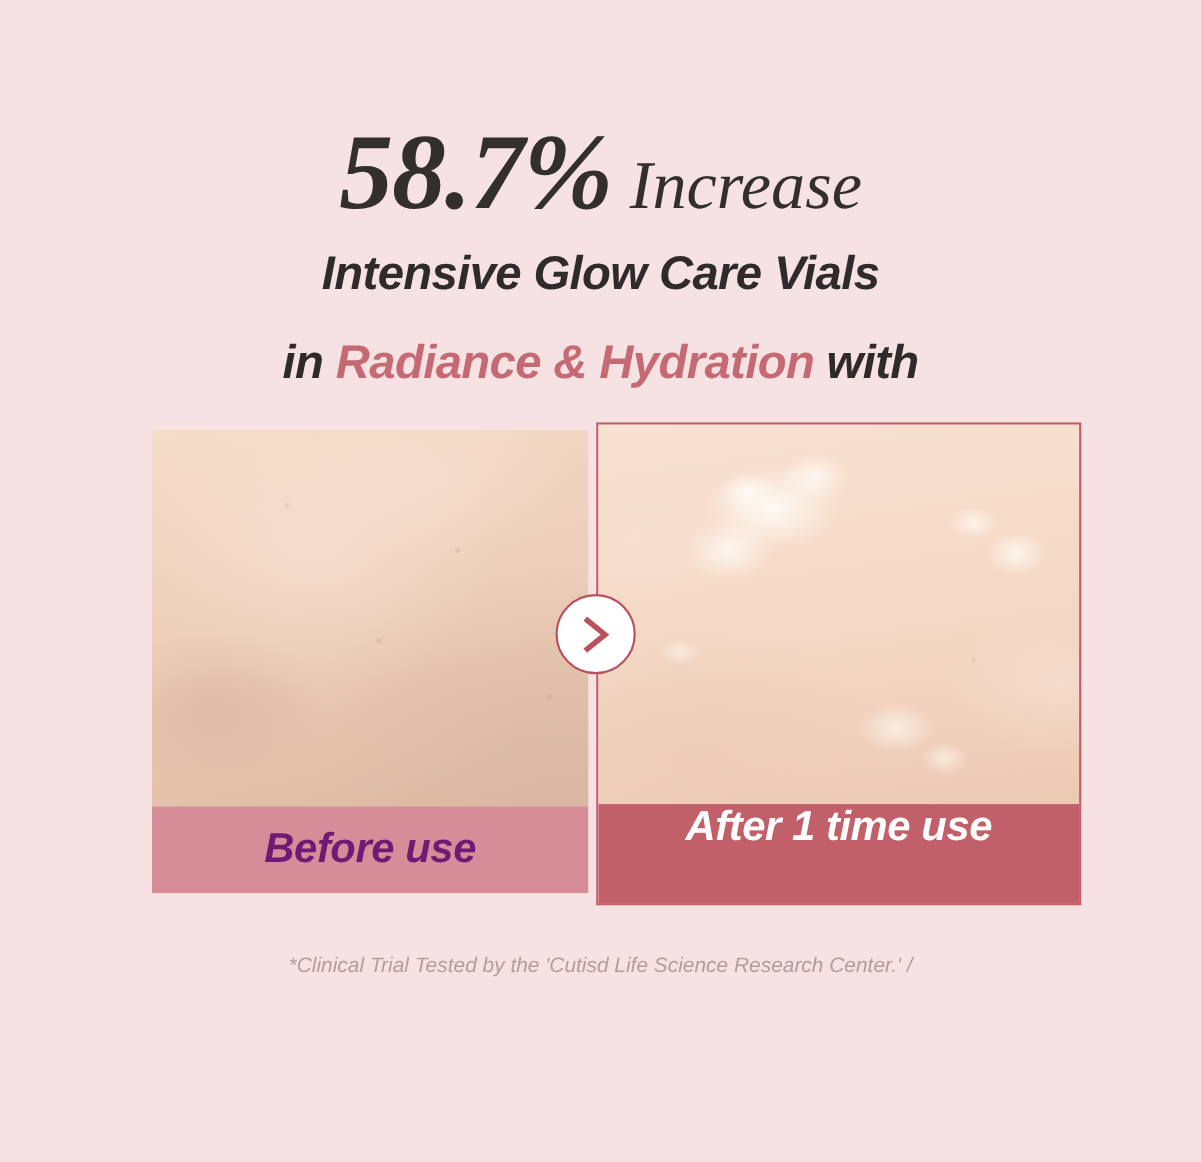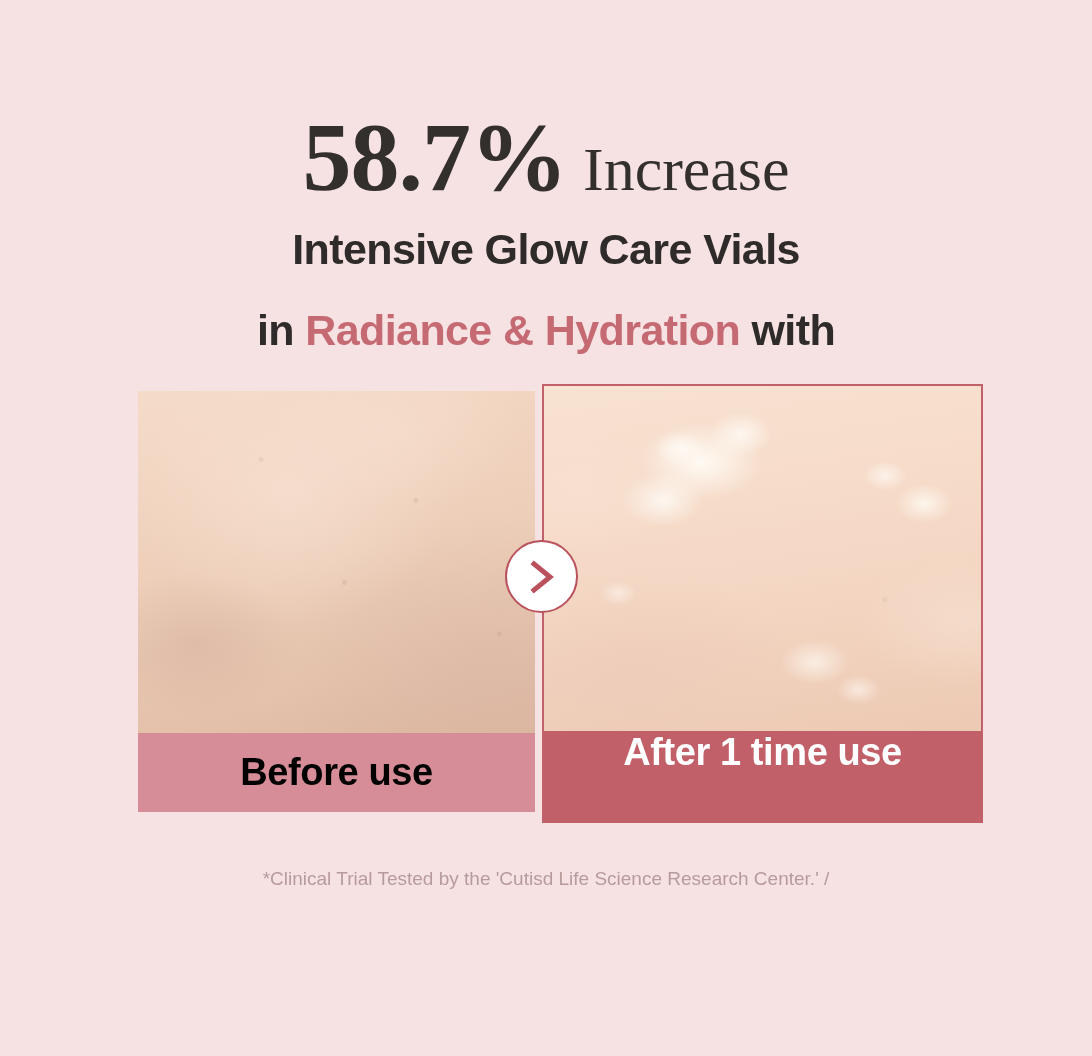--- a/index.html
+++ b/index.html
@@ -14,20 +14,21 @@
     background:#f7e2e3;
     font-family:"Liberation Sans", sans-serif;
     -webkit-font-smoothing:antialiased;
   }
 
   .promo {
     position:relative;
     width:1092px;
     height:1056px;
     background:#f7e2e3;
+    font-style:italic;
   }
 
   
   .headline-wrap {
     position:absolute;
     left:0; top:0;
     width:1092px;
     text-align:center;
   }
 
@@ -106,21 +107,21 @@
     left:0;
     top:342px;
     width:397px;
     height:79px;
     background:#d78d97;
     display:flex;
     align-items:center;
     justify-content:center;
   }
   .label-before .label-text {
-    color:#000000;
+    color:#701a75;
     font-size:38px;
     font-weight:bold;
     letter-spacing:-0.4px;
   }
 
   
   .panel-after {
     position:absolute;
     left:542px;
     top:384px;

